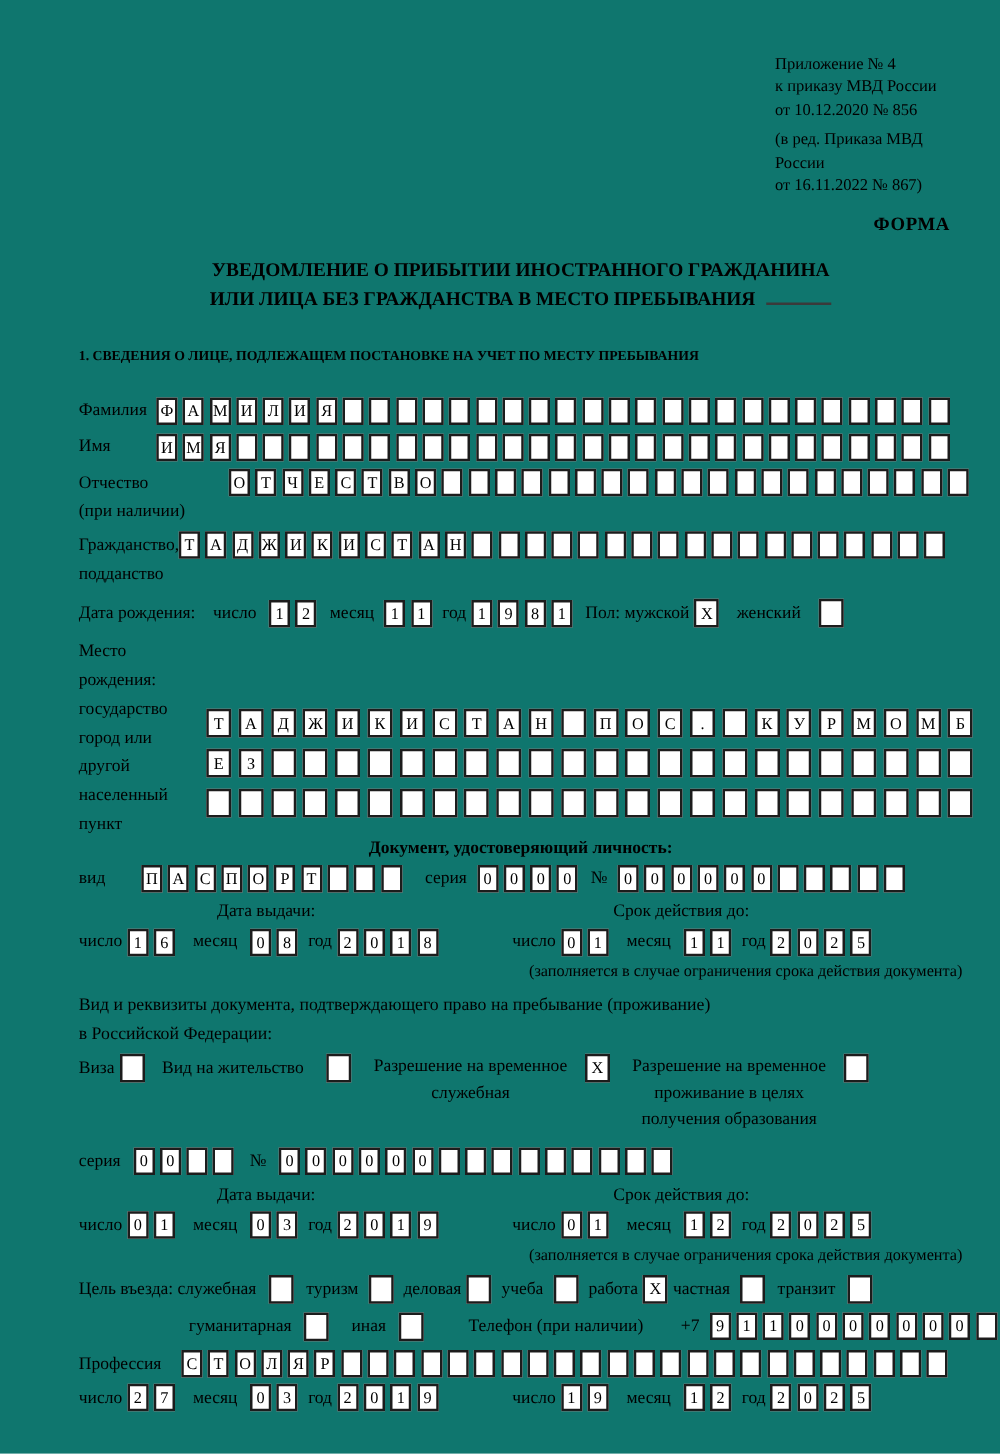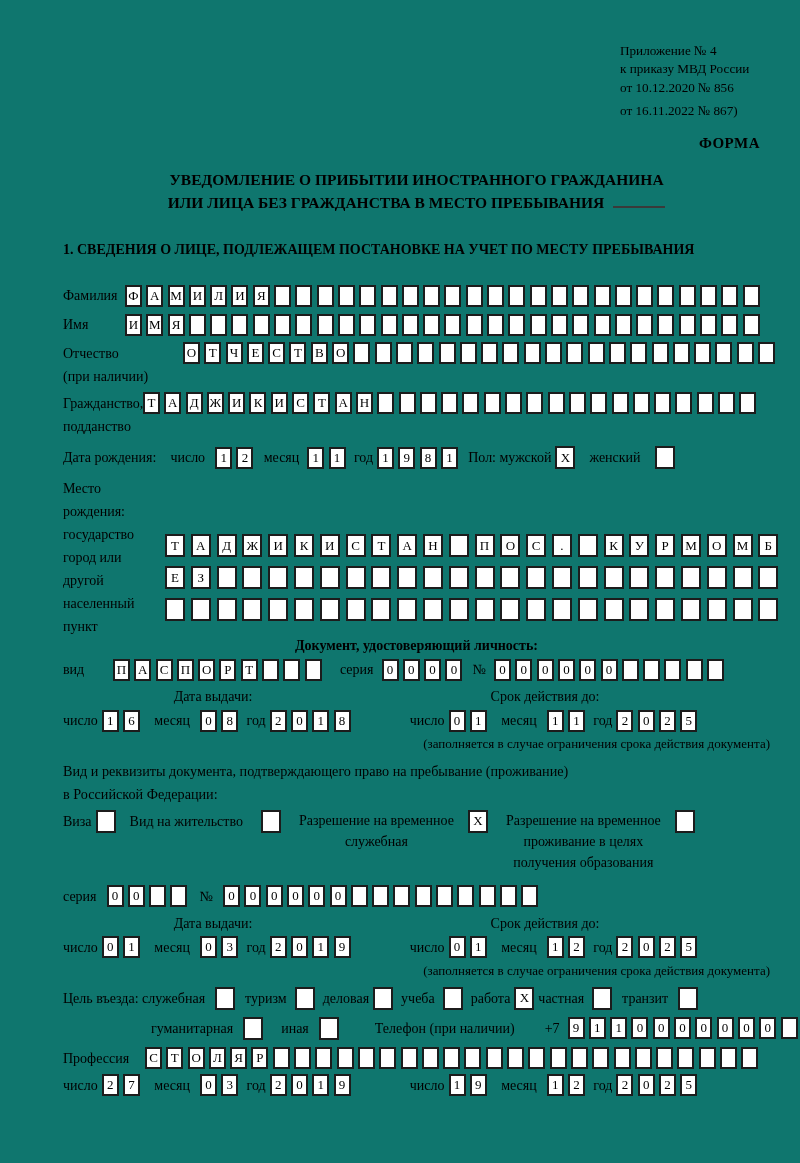--- a/index.html
+++ b/index.html
@@ -4,21 +4,21 @@
 <style>
   html,body{margin:0;padding:0;background:#fff;}
   .page{position:relative;width:800px;height:1163px;box-sizing:border-box;
         padding:42px 30px 0 63px;background:#0f766e;color:#000;
         font-family:"Liberation Serif","DejaVu Serif",serif;font-size:14px;overflow:hidden;}
   .annex{margin-left:557px;font-size:13.2px;line-height:1.4;}
   .annex-ed{margin-top:5px;}
   .forma{margin-top:14px;text-align:right;font-weight:bold;font-size:15px;padding-right:10px;letter-spacing:.5px;}
   .title{margin-top:16px;text-align:center;font-weight:bold;font-size:15.5px;line-height:1.5;}
   .title-underline{display:inline-block;width:52px;border-bottom:2.2px solid #3a3a3a;margin-left:9px;}
-  .sec-heading{margin-top:28px;font-weight:bold;font-size:14px;}
+  .sec-heading{margin-top:28px;font-weight:bold;font-size:11px;}
   .row{display:flex;align-items:flex-start;}
   .row.center{align-items:center;}
   .lbl{flex:none;font-size:14px;line-height:23px;}
   .lbl2{flex:none;font-size:14px;line-height:23px;}
   .strip{display:flex;flex:none;}
   .box{box-sizing:border-box;flex:none;width:17px;height:22px;border:2px solid #1c1c1c;
        margin-right:4.3px;display:flex;align-items:center;justify-content:center;
        font-size:13px;background:#fff;}
   .wide .box{width:20px;height:23px;margin-right:5.8px;}
   .cb .box{width:20px;height:23px;margin-right:0;}
@@ -42,20 +42,21 @@
 </head>
 <body>
 
 <div class="page">
 
   <div class="annex">
     <div>Приложение № 4</div>
     <div>к приказу МВД России</div>
     <div>от 10.12.2020 № 856</div>
     <div class="annex-ed">
+      <div>(в ред. Приказа МВД России</div>
       <div>от 16.11.2022 № 867)</div>
     </div>
   </div>
   <div class="forma">ФОРМА</div>
 
   <div class="title">
     <div>УВЕДОМЛЕНИЕ О ПРИБЫТИИ ИНОСТРАННОГО ГРАЖДАНИНА</div>
     <div><span>ИЛИ ЛИЦА БЕЗ ГРАЖДАНСТВА В МЕСТО ПРЕБЫВАНИЯ</span><span class="title-underline"></span></div>
   </div>
 

